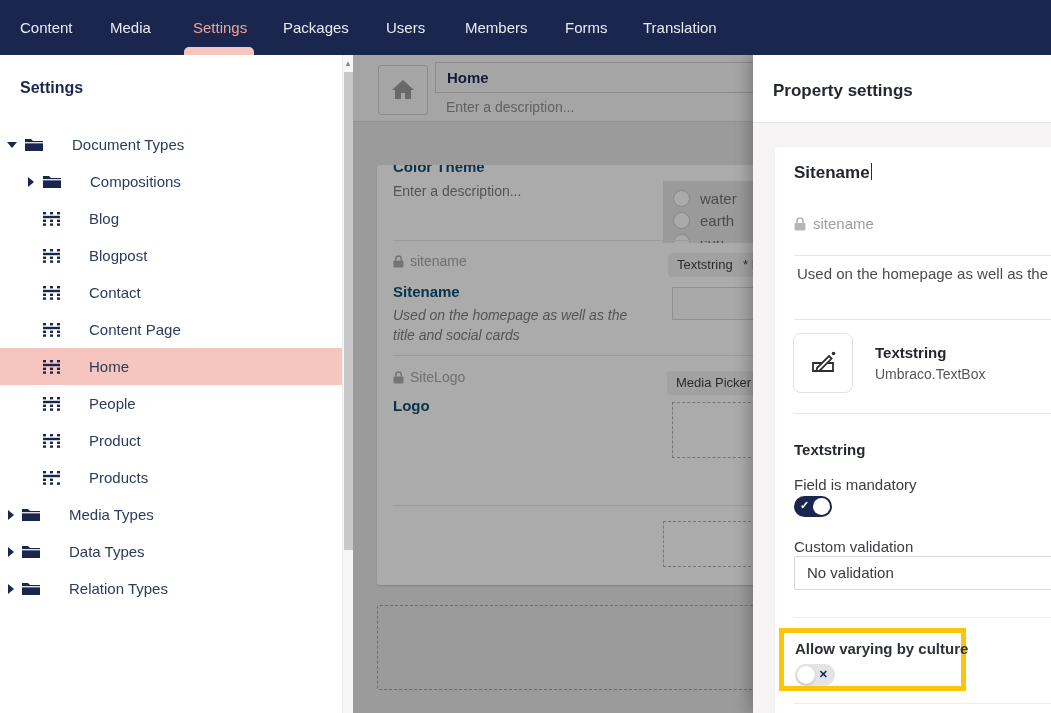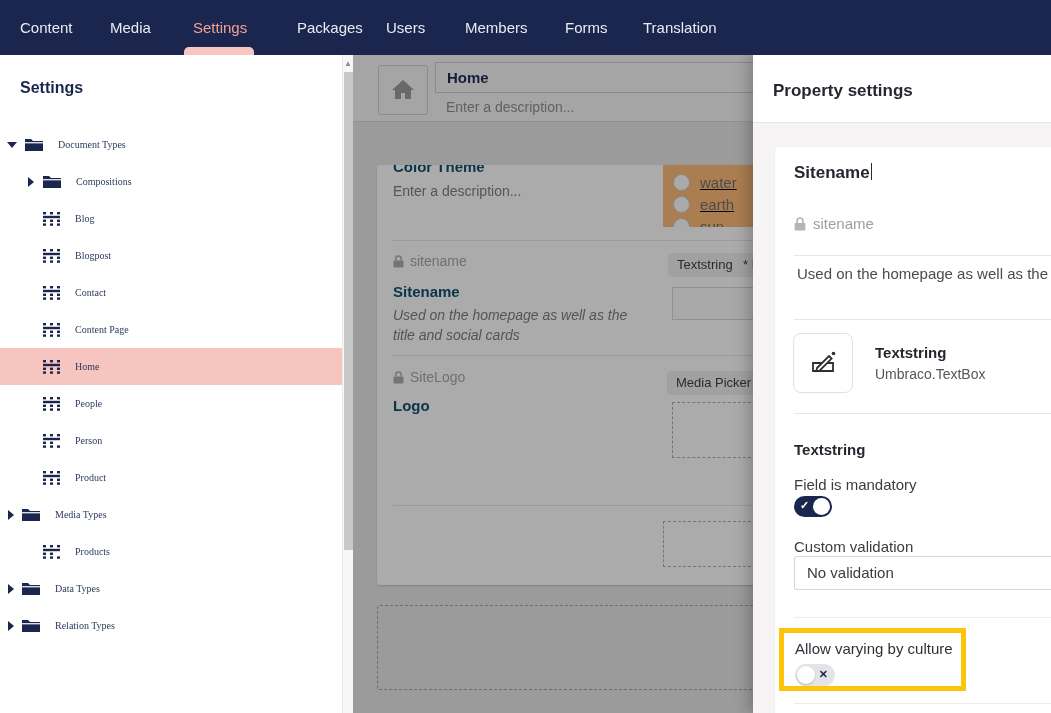--- a/index.html
+++ b/index.html
@@ -3,21 +3,21 @@
 <meta charset="utf-8">
 <style>
   * { margin:0; padding:0; box-sizing:border-box; }
   html,body { width:1051px; height:713px; overflow:hidden; background:#fff;
     font-family:"Liberation Sans", sans-serif; }
 
   
   .nav { position:absolute; left:0; top:0; width:1051px; height:55px; background:#1b264f; z-index:20; }
   .nav-item { position:absolute; top:0; height:55px; line-height:55px; color:#e9ebf2;
     font-size:15px; cursor:pointer; }
-  .n0{left:20px} .n1{left:110px} .n2{left:193px; color:#f0a295;} .n3{left:297px}
+  .n0{left:20px} .n1{left:110px} .n2{left:193px; color:#f0a295;} .n3{left:283px}
   .n4{left:386px} .n5{left:465px} .n6{left:565px} .n7{left:643px}
   .nav-indicator { position:absolute; left:184px; bottom:0; width:70px; height:8px;
     background:#f8c6c1; border-radius:5px 5px 0 0; }
 
   
   .sidebar { position:absolute; left:0; top:55px; width:342px; bottom:0; background:#fff; z-index:6; }
   .sb-title { position:absolute; left:20px; top:24px; font-size:16px; font-weight:bold; color:#1b264f; }
   .tree { position:absolute; left:0; top:71px; right:0; }
   .tree-row { position:relative; height:37px; display:flex; align-items:center; cursor:pointer; }
   .tree-row.selected { background:#f6c5bf; }
@@ -25,21 +25,21 @@
   .caret.down { border-left:5px solid transparent; border-right:5px solid transparent;
     border-top:6px solid #1b264f; margin-left:7px; }
   .caret.right { border-top:5px solid transparent; border-bottom:5px solid transparent;
     border-left:6px solid #1b264f; }
   .lvl0 .caret.right { margin-left:8px; }
   .lvl1 .caret.right { margin-left:28px; }
   .tico { flex:none; display:inline-flex; }
   .lvl0 .tico { margin-left:7px; }
   .lvl1 .tico { margin-left:8px; }
   .doc .tico { margin-left:43px; }
-  .tlbl { margin-left:14px; font-size:10px; color:#2c3a5e;font-family:Liberation Serif, serif; }
+  .tlbl { margin-left:28px; font-size:15px; color:#2c3a5e; }
 
   
   .sb-scroll { position:absolute; left:342px; top:55px; width:11px; bottom:0;
     background:#f7f7f7; border-left:1px solid #ececec; z-index:6; }
   .sb-up { position:absolute; top:3px; left:0; width:10px; height:12px; color:#8d8d8d;
     font-size:8px; text-align:center; line-height:12px; cursor:pointer; }
   .sb-thumb { position:absolute; top:17px; left:1px; width:9px; height:478px; background:#c9c8c8; cursor:pointer; }
 
   
   .main { position:absolute; left:353px; top:55px; right:0; bottom:0; background:#e9e7e7; }
@@ -57,22 +57,22 @@
     border-radius:3px; box-shadow:0 1px 2px rgba(0,0,0,.18); overflow:hidden; }
   .m-div { position:absolute; left:16px; right:16px; height:1px; background:#e6e6e6; }
   .p-alias { position:absolute; left:16px; display:flex; align-items:center; gap:6px;
     font-size:14px; color:#a5a5a5; }
   .p-label { position:absolute; left:16px; font-size:15px; font-weight:bold; color:#0c4a6e; }
   .p-desc  { position:absolute; left:16px; width:255px; font-size:14px; line-height:20px; color:#7a7a7a; }
   .chip { position:absolute; height:24px; background:#f0f0f0; border-radius:4px; font-size:13px;
     color:#3a3a3a; line-height:24px; padding:0 9px; cursor:pointer; }
   .m-input { position:absolute; border:1px solid #d6d6d6; background:#fafafa; }
   .m-dashed { position:absolute; border:1px dashed #adadad; background:transparent; }
-  .radio-box { position:absolute; left:286px; top:0; width:164px; height:62px; background:#fdba74;
-    overflow:hidden; padding:6px 0 0 10px;text-decoration:underline; }
+  .radio-box { position:absolute; left:286px; top:16px; width:164px; height:62px; background:#e5e5e5;
+    overflow:hidden; padding:6px 0 0 10px; }
   .radio-row { display:flex; align-items:center; gap:10px; height:22px; }
   .radio-dot { width:17px; height:17px; border:1px solid #c8c8c8; border-radius:50%;
     background:#fdfdfd; flex:none; cursor:pointer; }
   .radio-lbl { font-size:15px; color:#6e6e6e; }
   .m-group-dash { position:absolute; left:24px; top:550px; width:660px; height:85px;
     border:1px dashed #a0a0a0; border-radius:3px; }
 
   .overlay { position:absolute; left:353px; top:55px; right:0; bottom:0;
     background:rgba(15,15,15,0.35); z-index:7; cursor:pointer; }
 
@@ -104,21 +104,21 @@
   .toggle-on { position:absolute; left:19px; top:349px; width:38px; height:21px; border-radius:11px;
     background:#1b264f; cursor:pointer; }
   .toggle-on .knob { position:absolute; right:2px; top:2px; width:17px; height:17px;
     border-radius:50%; background:#fff; }
   .toggle-on .tick { position:absolute; left:6px; top:3px; color:#fff; font-size:11px; font-weight:bold; }
   .sel { position:absolute; left:19px; top:409px; width:300px; height:34px; border:1px solid #d8d6d8;
     background:#fff; border-radius:2px; font-size:15px; color:#3a3b40; line-height:32px;
     padding-left:12px; cursor:pointer; }
   .hl-box { position:absolute; left:4px; top:481px; width:187px; height:63px;
     border:5px solid #fcc40b; }
-  .hl-lbl { position:absolute; left:11px; top:7px; font-size:15px; font-weight:normal;
+  .hl-lbl { position:absolute; left:11px; top:7px; font-size:15px; font-weight:bold;
     color:#2e3138; white-space:nowrap; }
   .toggle-off { position:absolute; left:11px; top:31px; width:40px; height:22px; border-radius:11px;
     background:#e4e4e6; cursor:pointer; }
   .toggle-off .knob { position:absolute; left:2px; top:2px; width:18px; height:18px;
     border-radius:50%; background:#fff; box-shadow:0 1px 2px rgba(0,0,0,.2); }
   .toggle-off .x { position:absolute; right:7px; top:4px; font-size:11px; font-weight:bold; color:#1b264f; }
 </style>
 </head>
 <body>
 
@@ -273,87 +273,69 @@
               <rect x="14" y="7.6" width="3" height="2.4"></rect>
               <rect x="0" y="11.4" width="3" height="2.4"></rect>
               <rect x="7" y="11.4" width="3" height="2.4"></rect>
               <rect x="14" y="11.4" width="3" height="2.4"></rect>
             </g>
           </svg>
       </span>
       <span class="tlbl">People</span>
     </div>
 
-    <div class="tree-row lvl1 doc">
-      <span class="tico">
-        <svg width="18" height="14" viewBox="0 0 18 14">
-            <g fill="#1b264f">
-              <rect x="0" y="0" width="3" height="2.4"></rect>
-              <rect x="7" y="0" width="3" height="2.4"></rect>
-              <rect x="14" y="0" width="3" height="2.4"></rect>
-              <rect x="0" y="3.8" width="17" height="2.4"></rect>
-              <rect x="0" y="7.6" width="3" height="2.4"></rect>
-              <rect x="7" y="7.6" width="3" height="2.4"></rect>
-              <rect x="0" y="11.4" width="3" height="2.4"></rect>
-              <rect x="7" y="11.4" width="3" height="2.4"></rect>
-              <rect x="14" y="11.4" width="3" height="2.4"></rect>
-            </g>
-          </svg>
-      </span>
-      <span class="tlbl">Person</span>
-    </div>
 
     <div class="tree-row lvl1 doc">
       <span class="tico">
         <svg width="18" height="14" viewBox="0 0 18 14">
             <g fill="#1b264f">
               <rect x="0" y="0" width="3" height="2.4"></rect>
               <rect x="7" y="0" width="3" height="2.4"></rect>
               <rect x="14" y="0" width="3" height="2.4"></rect>
               <rect x="0" y="3.8" width="17" height="2.4"></rect>
               <rect x="0" y="7.6" width="3" height="2.4"></rect>
               <rect x="7" y="7.6" width="3" height="2.4"></rect>
               <rect x="14" y="7.6" width="3" height="2.4"></rect>
               <rect x="0" y="11.4" width="3" height="2.4"></rect>
               <rect x="7" y="11.4" width="3" height="2.4"></rect>
               <rect x="14" y="11.4" width="3" height="2.4"></rect>
             </g>
           </svg>
       </span>
       <span class="tlbl">Product</span>
+    </div>
+
+    <div class="tree-row lvl1 doc">
+      <span class="tico">
+        <svg width="18" height="14" viewBox="0 0 18 14">
+            <g fill="#1b264f">
+              <rect x="0" y="0" width="3" height="2.4"></rect>
+              <rect x="7" y="0" width="3" height="2.4"></rect>
+              <rect x="14" y="0" width="3" height="2.4"></rect>
+              <rect x="0" y="3.8" width="17" height="2.4"></rect>
+              <rect x="0" y="7.6" width="3" height="2.4"></rect>
+              <rect x="7" y="7.6" width="3" height="2.4"></rect>
+              <rect x="0" y="11.4" width="3" height="2.4"></rect>
+              <rect x="7" y="11.4" width="3" height="2.4"></rect>
+              <rect x="14" y="11.4" width="3" height="2.4"></rect>
+            </g>
+          </svg>
+      </span>
+      <span class="tlbl">Products</span>
     </div>
 
     <div class="tree-row lvl0">
       <span class="caret right"></span>
       <span class="tico">
         <svg width="20" height="15" viewBox="0 0 20 15">
             <path d="M1 2 h6 l2 2 h10 v10 h-18 z" fill="#1b264f"></path>
             <rect x="1" y="5" width="18" height="1.4" fill="#fff" opacity=".85"></rect>
           </svg>
       </span>
       <span class="tlbl">Media Types</span>
-    </div>
-
-    <div class="tree-row lvl1 doc">
-      <span class="tico">
-        <svg width="18" height="14" viewBox="0 0 18 14">
-            <g fill="#1b264f">
-              <rect x="0" y="0" width="3" height="2.4"></rect>
-              <rect x="7" y="0" width="3" height="2.4"></rect>
-              <rect x="14" y="0" width="3" height="2.4"></rect>
-              <rect x="0" y="3.8" width="17" height="2.4"></rect>
-              <rect x="0" y="7.6" width="3" height="2.4"></rect>
-              <rect x="7" y="7.6" width="3" height="2.4"></rect>
-              <rect x="0" y="11.4" width="3" height="2.4"></rect>
-              <rect x="7" y="11.4" width="3" height="2.4"></rect>
-              <rect x="14" y="11.4" width="3" height="2.4"></rect>
-            </g>
-          </svg>
-      </span>
-      <span class="tlbl">Products</span>
     </div>
 
 
     <div class="tree-row lvl0">
       <span class="caret right"></span>
       <span class="tico">
         <svg width="20" height="15" viewBox="0 0 20 15">
             <path d="M1 2 h6 l2 2 h10 v10 h-18 z" fill="#1b264f"></path>
             <rect x="1" y="5" width="18" height="1.4" fill="#fff" opacity=".85"></rect>
           </svg>

